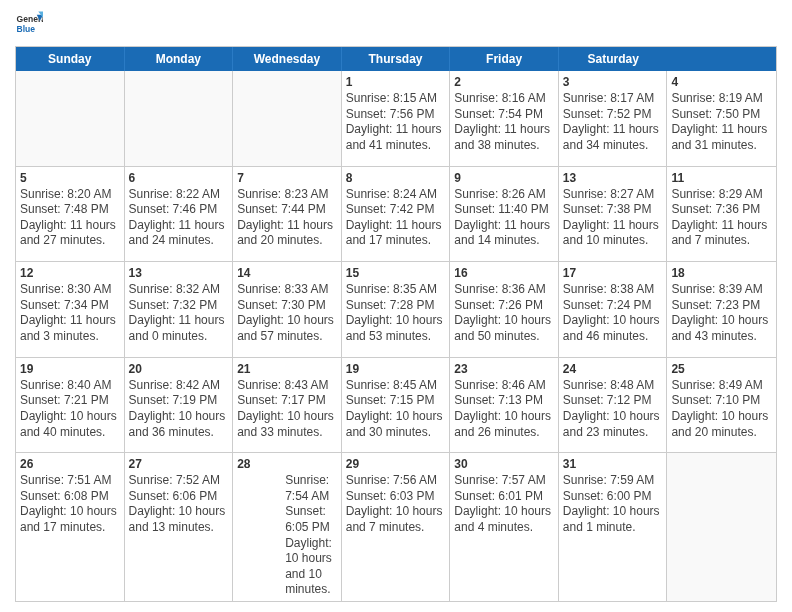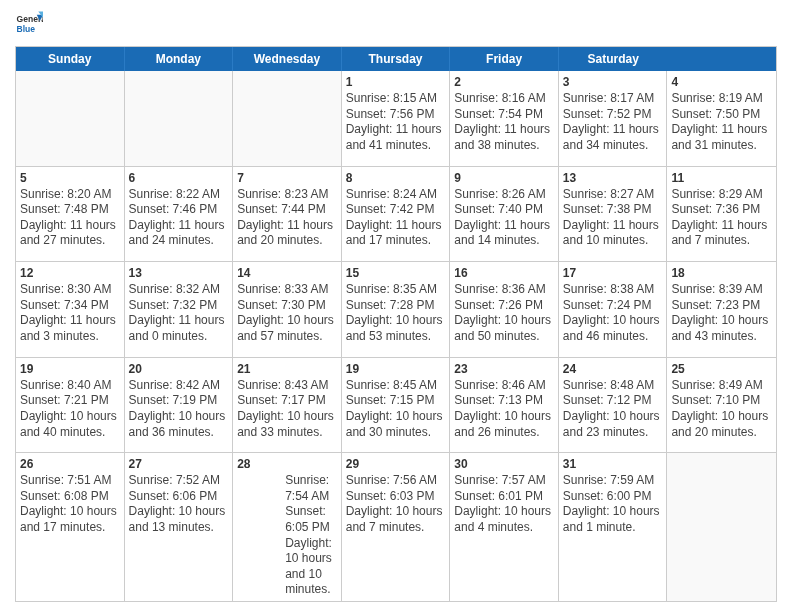--- a/index.html
+++ b/index.html
@@ -192,21 +192,21 @@
           <div class="cal-cell">
             <div class="day-num">8</div>
             <div class="cell-text" style="white-space: pre-line;">Sunrise: 8:24 AM
 Sunset: 7:42 PM
 Daylight: 11 hours
 and 17 minutes.</div>
           </div>
           <div class="cal-cell">
             <div class="day-num">9</div>
             <div class="cell-text" style="white-space: pre-line;">Sunrise: 8:26 AM
-Sunset: 7:40 PM
+Sunset: 11:40 PM
 Daylight: 11 hours
 and 14 minutes.</div>
           </div>
           <div class="cal-cell">
             <div class="day-num">13</div>
             <div class="cell-text" style="white-space: pre-line;">Sunrise: 8:27 AM
 Sunset: 7:38 PM
 Daylight: 11 hours
 and 10 minutes.</div>
           </div>

